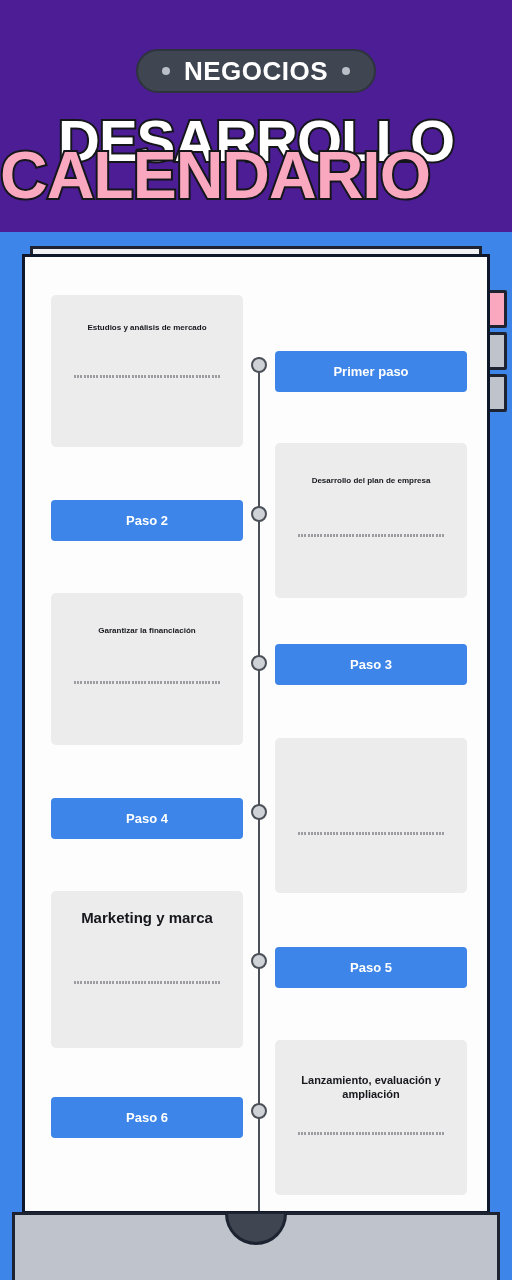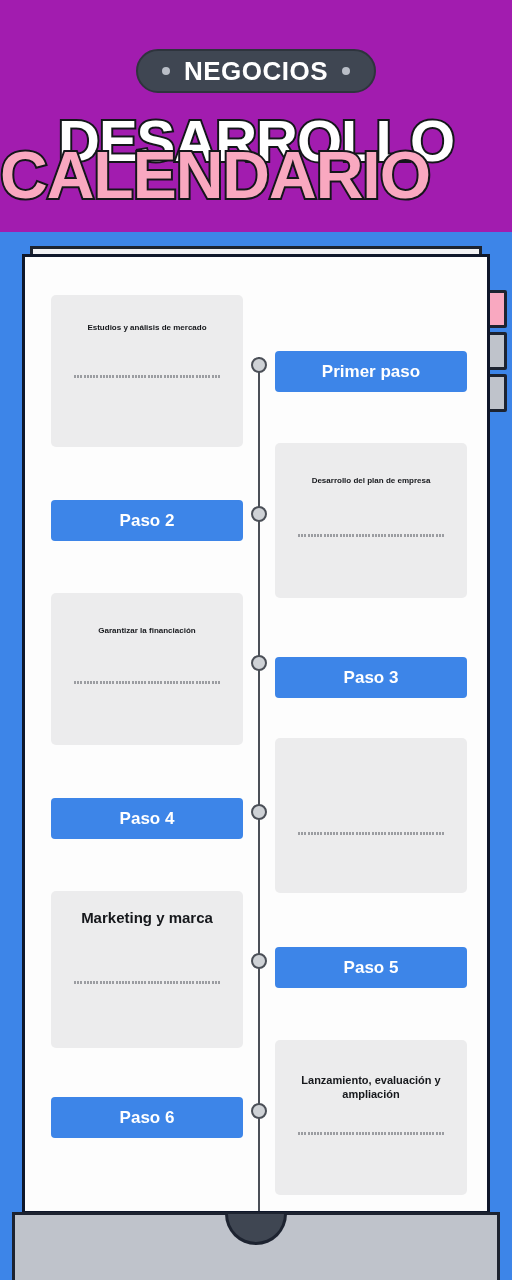--- a/index.html
+++ b/index.html
@@ -7,21 +7,21 @@
   body {
     font-family:"Liberation Sans", sans-serif;
     background:#3d85e8;
     overflow:hidden;
     position:relative;
   }
 
   
   .header {
     position:absolute; top:0; left:0; width:512px; height:232px;
-    background:#a21caf;
+    background:#4c1d95;
     overflow:hidden;
   }
   .pill {
     position:absolute; top:49px; left:136px;
     width:240px; height:44px;
     background:#3f4652;
     border-radius:22px;
     border:2px solid #2e343d;
     display:flex; align-items:center; justify-content:center;
     gap:14px;
@@ -163,21 +163,21 @@
     overflow:hidden;
   }
 
   .step-btn {
     background:#3d85e8;
     border-radius:4px;
     height:41px;
     display:flex; align-items:center; justify-content:center;
     color:#ffffff;
     font-weight:bold;
-    font-size:17px;
+    font-size:13px;
   }
 </style>
 </head>
 <body>
 
 <div class="header">
 
   <div class="pill">
     <span class="pill-dot"></span>
     <span class="pill-label">NEGOCIOS</span>
@@ -222,21 +222,21 @@
       <div class="item left" style="top: 243px;">
         <div class="step-btn">Paso 2</div>
       </div>
       <div class="node" style="top: 398px;"></div>
       <div class="item left" style="top: 336px;">
         <div class="card" style="height: 152px;">
           <div class="card-title" style="top: 33px; font-size: 8px;">Garantizar la financiación</div>
           <div class="card-body" style="top: 88px;">Texto de ejemplo. Haga clic para editar y añadir su propio contenido.</div>
         </div>
       </div>
-      <div class="item right" style="top: 400px;">
+      <div class="item right" style="top: 387px;">
         <div class="step-btn">Paso 3</div>
       </div>
       <div class="node" style="top: 547px;"></div>
       <div class="item right" style="top: 481px;">
         <div class="card" style="height: 155px;">
           <div class="card-body" style="top: 94px;">Texto de ejemplo. Haga clic para editar y añadir su propio contenido.</div>
         </div>
       </div>
       <div class="item left" style="top: 541px;">
         <div class="step-btn">Paso 4</div>

